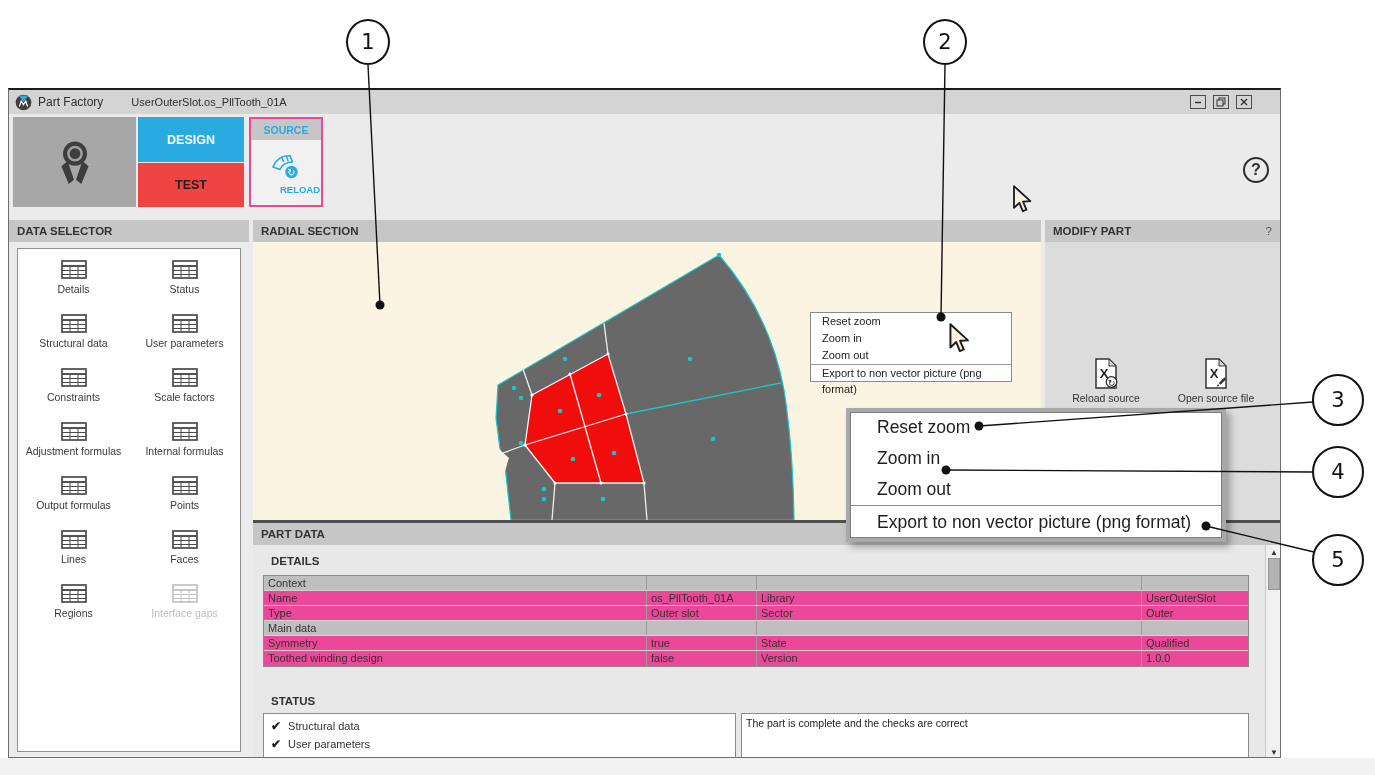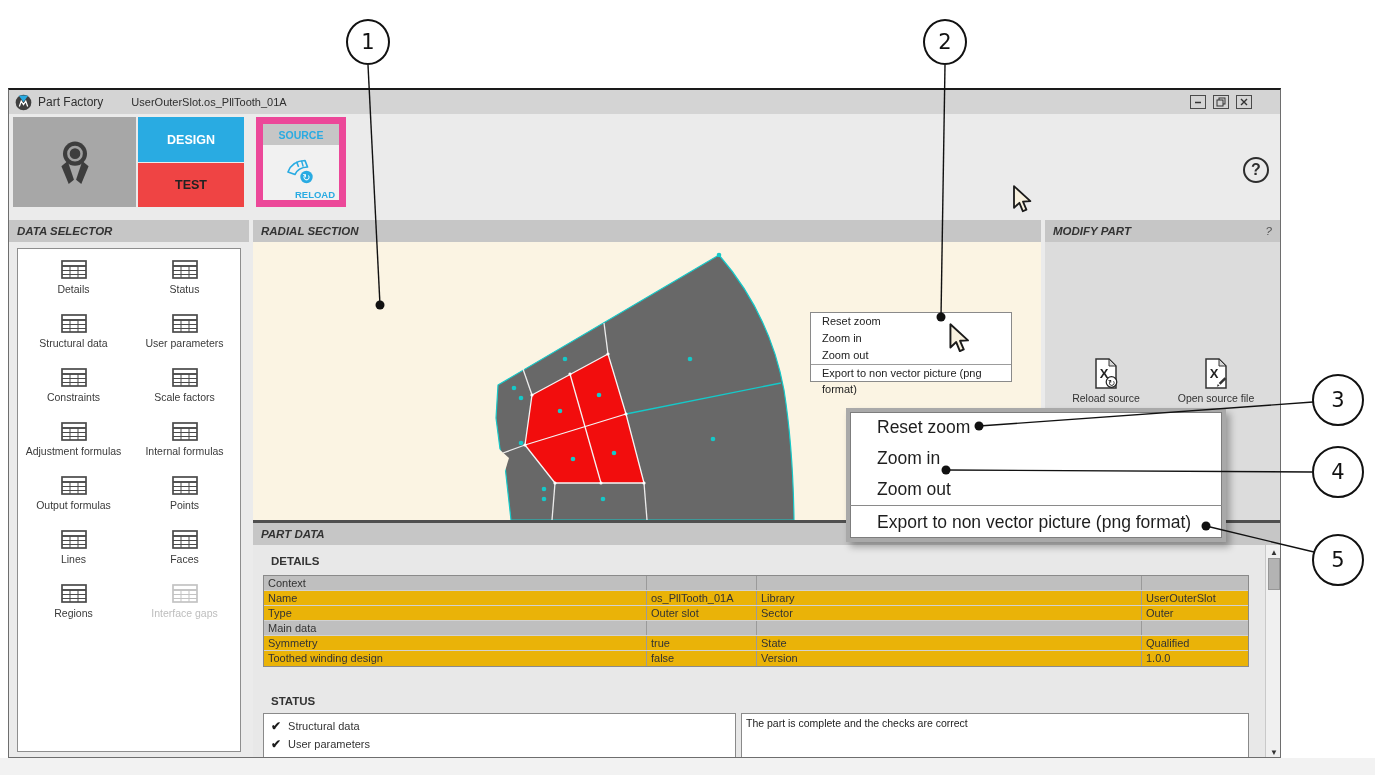--- a/index.html
+++ b/index.html
@@ -13,28 +13,28 @@
   .titlebar { position:absolute; left:0; top:0; width:100%; height:24px; background:#D4D4D4; display:flex; align-items:center; padding:0 6px; }
   .titlebar .appname { font-size:12px; color:#2f2f2f; margin-left:6px; }
   .titlebar .doctitle { font-size:11px; color:#2f2f2f; margin-left:28px; }
   .winctrls { margin-left:auto; display:flex; gap:7px; margin-right:22px; }
   .wbtn { width:16px; height:14px; border:1px solid #4a4a4a; display:flex; align-items:center; justify-content:center; background:#D4D4D4; }
 
   
   .badgebox { position:absolute; left:4px; top:27px; width:123px; height:90px; background:#A7A7A7; display:flex; align-items:center; justify-content:center; }
   .btn-design { position:absolute; left:129px; top:27px; width:106px; height:45px; background:#29ABE2; color:#fff; font-weight:bold; font-size:12.5px; display:flex; align-items:center; justify-content:center; }
   .btn-test { position:absolute; left:129px; top:73px; width:106px; height:44px; background:#ef4444; color:#222; font-weight:bold; font-size:12.5px; display:flex; align-items:center; justify-content:center; }
-  .srcgroup { position:absolute; left:247px; top:27px; width:90px; height:90px; background:#F1F1F1; border:7px solid #ec4899; }
+  .srcgroup { position:absolute; left:240px; top:27px; width:74px; height:90px; background:#F1F1F1; border:2px solid #ec4899; }
   .srcgroup .srchdr { height:21px; background:#C6C6C6; color:#29ABE2; font-weight:bold; font-size:10.5px; display:flex; align-items:center; justify-content:center; }
   .reloadbtn { height:67px; display:flex; flex-direction:column; align-items:center; justify-content:center; gap:3px; }
   .reloadbtn .rlabel { color:#29ABE2; font-size:9.5px; font-weight:bold;padding-left:28px; }
   .helpbtn { position:absolute; left:1234px; top:67px; width:26px; height:26px; border:2.5px solid #2e2e2e; border-radius:50%; color:#2e2e2e; font-weight:bold; font-size:16px; display:flex; align-items:center; justify-content:center; background:transparent; }
 
   
-  .phdr { height:22px; background:#C6C6C6; color:#333; font-weight:bold; font-size:11.5px; display:flex; align-items:center; padding:0 8px;font-style:italic; }
+  .phdr { height:22px; background:#C6C6C6; color:#333; font-weight:bold; font-size:11.5px; display:flex; align-items:center; padding:0 8px; }
 
   
   .dsel { position:absolute; left:0; top:130px; width:240px; height:540px; background:#EBEBEB; }
   .dsel-box { position:absolute; left:8px; top:28px; width:224px; height:504px; background:#fff; border:1px solid #8e8e8e; overflow:hidden; }
   .dsel-grid { display:grid; grid-template-columns:1fr 1fr; padding-top:8px; }
   .dsel-item { height:54px; display:flex; flex-direction:column; align-items:center; justify-content:flex-start; gap:4px; padding-top:3px; cursor:pointer; color:#4a4a4a; }
   .dsel-item .lbl { font-size:10.5px; color:#3a3a3a; }
   .dsel-item.disabled { color:#C3C3C3; }
   .dsel-item.disabled .lbl { color:#BDBDBD; }
 
@@ -53,21 +53,21 @@
   .mpart .phdr { justify-content:space-between; padding-right:10px; }
   .mpart-body { position:absolute; left:0; top:22px; width:100%; height:278px; background:#DCDCDC; }
   .mp-btn { position:absolute; width:90px; display:flex; flex-direction:column; align-items:center; gap:3px; cursor:pointer; }
   .mp-btn .lbl { font-size:10.5px; color:#333; }
 
   
   .pdata-line { position:absolute; left:244px; top:430px; width:1029px; height:3px; background:#4f4f4f; }
   .pdata { position:absolute; left:244px; top:433px; width:1029px; height:237px; }
   .pdata-body { position:absolute; left:0; top:22px; width:100%; height:215px; background:#E8E8E8; overflow:hidden; }
   .subhdr { font-weight:bold; font-size:11.5px; color:#333; }
-  .dtable { position:absolute; left:10px; top:30px; width:986px; background:#eab308; border:1px solid #8a8a8a; font-size:11px; }
+  .dtable { position:absolute; left:10px; top:30px; width:986px; background:#ec4899; border:1px solid #8a8a8a; font-size:11px; }
   .trow { display:flex; height:15px; line-height:14px; border-bottom:1px solid #D2D2D2; }
   .trow:last-child { border-bottom:none; }
   .trow .c { padding-left:4px; border-right:1px solid #9a9a9a; overflow:hidden; white-space:nowrap; }
   .c.c1 { width:383px; } .c.c2 { width:110px; } .c.c3 { width:385px; } .c.c4 { flex:1; border-right:none; }
   .trow.band { background:#BFBFBF; }
   .statusbox { position:absolute; left:10px; top:168px; width:473px; height:70px; background:#fff; border:1px solid #8a8a8a; padding-top:3px; }
   .chk { display:flex; align-items:center; gap:7px; height:18px; font-size:11px; padding-left:7px; }
   .chk .mark { font-weight:bold; font-size:12px; color:#1c1c1c; }
   .msgbox { position:absolute; left:488px; top:168px; width:508px; height:70px; background:#fff; border:1px solid #8a8a8a; padding:3px 4px; font-size:10.5px; color:#222; }
   

